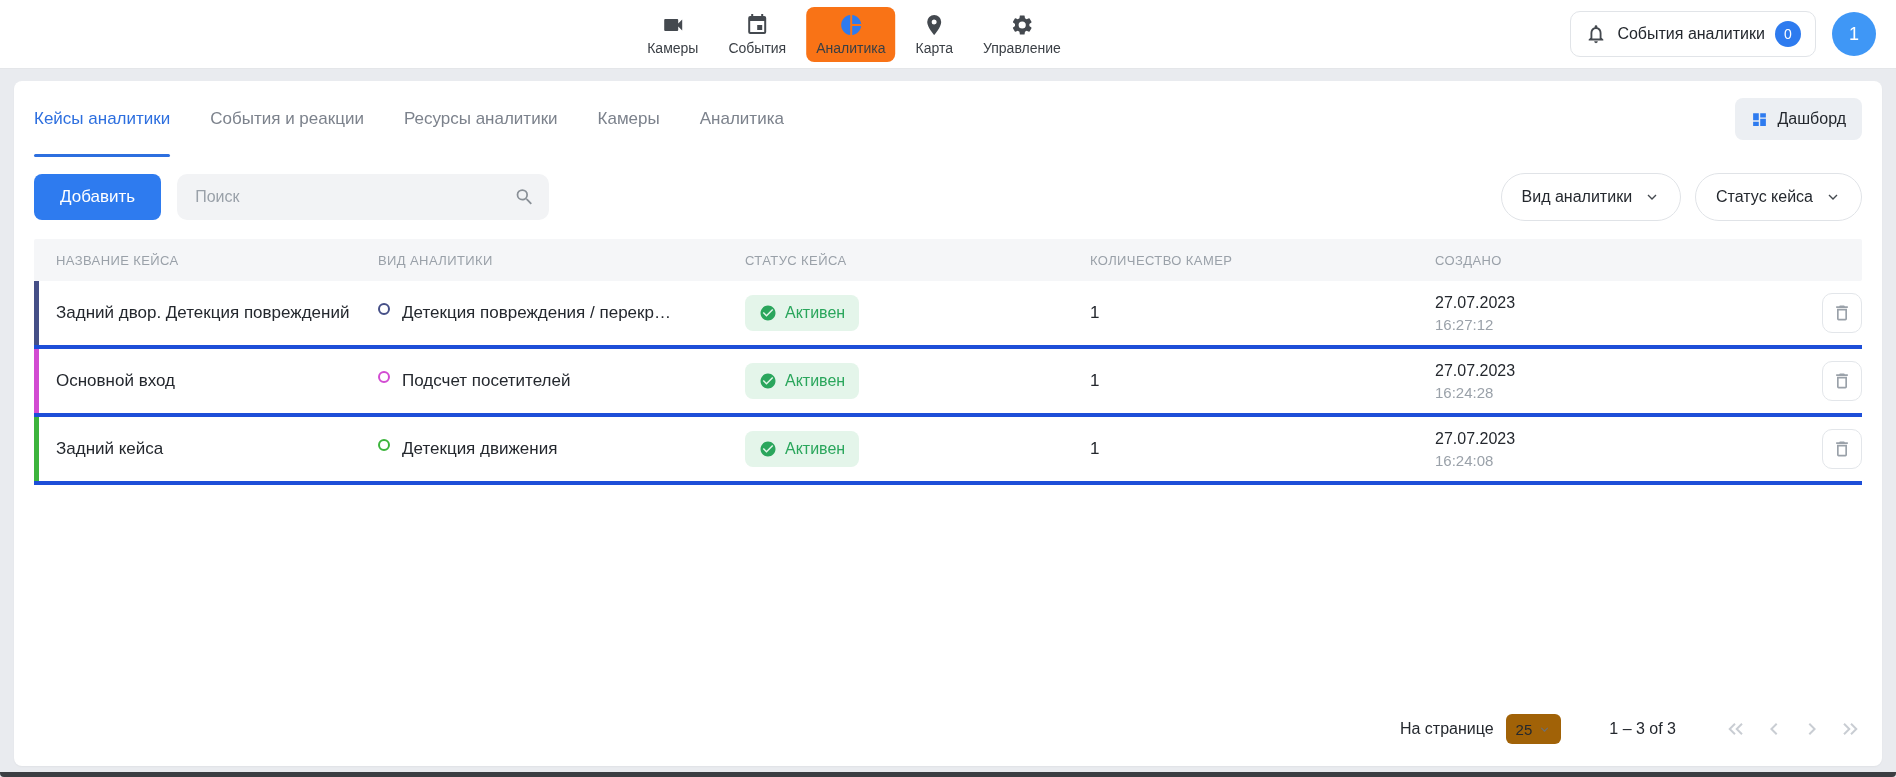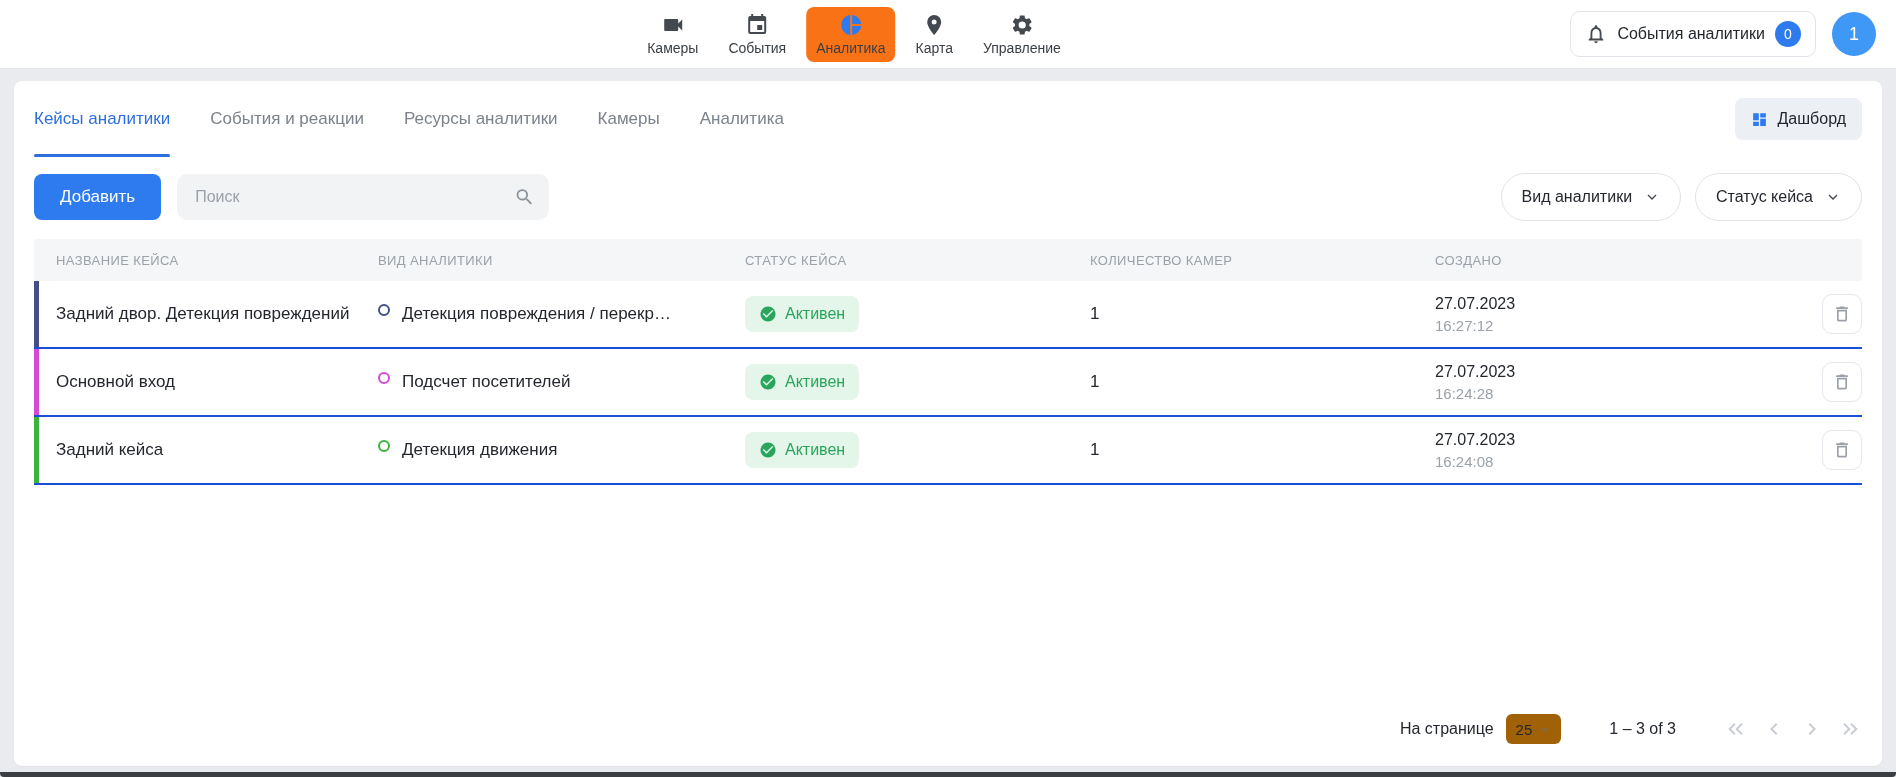--- a/index.html
+++ b/index.html
@@ -121,21 +121,21 @@
   .th { font-size:13px; color:#9aa1a9; letter-spacing:.4px; }
   .col-name { width:344px; padding-left:22px; }
   .col-type { width:367px; }
   .col-status { width:345px; }
   .col-count { width:345px; }
   .col-created { flex:1; }
   .col-actions { width:56px; display:flex; justify-content:flex-end; }
 
   .row {
     display:flex; align-items:center; height:68px;
-    border-bottom:2px solid #1d4ed8; position:relative; background:#fff;
+    border-bottom:4px solid #1d4ed8; position:relative; background:#fff;
     cursor:pointer;
   }
   .stripe { position:absolute; left:0; top:0; bottom:0; width:5px; }
   .td { font-size:17px; color:#24282e; }
   .td-type { display:flex; align-items:flex-start; }
   .type-dot {
     width:12px; height:12px; border-radius:50%;
     border:2px solid #888; margin-right:12px; flex:none;
   }
   .td-type .type-label {

